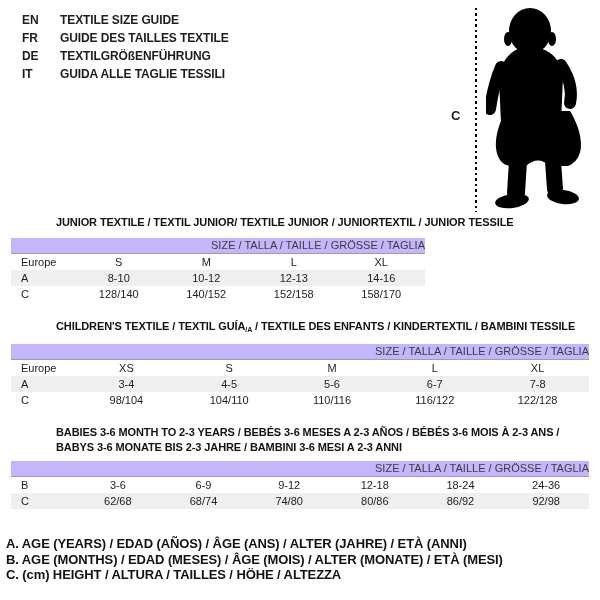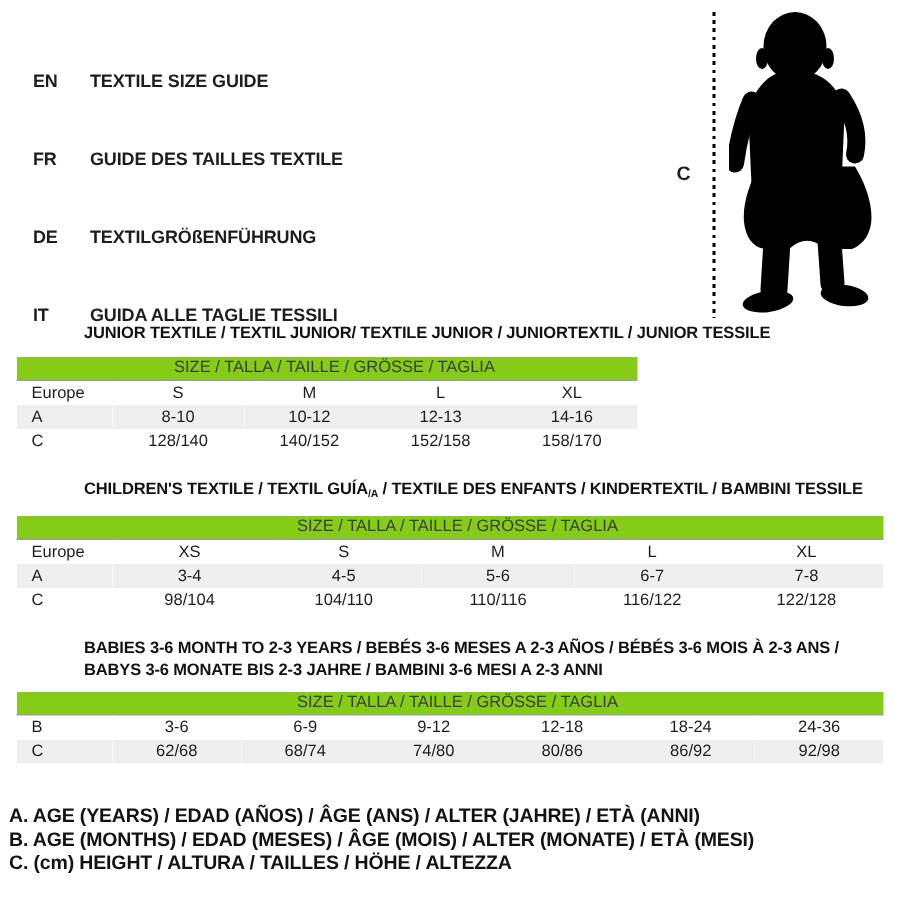--- a/index.html
+++ b/index.html
@@ -1,41 +1,41 @@
 <!DOCTYPE html>
 <html><head>
 <meta charset="utf-8">
 <style>
   html,body{margin:0;padding:0;background:#fff;}
   #page{position:relative;width:600px;height:600px;background:#fff;overflow:hidden;
         font-family:"Liberation Sans",sans-serif;color:#1d1d1b;}
 
   
   .lang-block{position:absolute;left:22px;top:11px;}
-  .lang-row{display:flex;line-height:18px;font-size:12px;font-weight:700;letter-spacing:-0.1px;margin-top:34px;}
+  .lang-row{display:flex;line-height:18px;font-size:12px;font-weight:700;letter-spacing:-0.1px;}
   .lang-code{width:38px;}
   .lang-label{white-space:nowrap;}
 
   
   .dotted-line{position:absolute;left:475px;top:8px;width:2px;height:204px;
     background:repeating-linear-gradient(to bottom,#000 0 2.5px,transparent 2.5px 5.5px);}
   .fig-label{position:absolute;left:451px;top:108px;font-size:13px;font-weight:600;}
   .fig-svg{position:absolute;left:486px;top:5px;}
 
   
   .sec-title{position:absolute;left:21px;font-size:11px;font-weight:700;letter-spacing:-0.1px;
              white-space:nowrap;color:#121212;margin-left:35px;}
   .sec-title .subscript{font-size:7px;vertical-align:-2px;}
 
   
   table.size-table{position:absolute;left:11px;border-collapse:collapse;table-layout:fixed;
     font-size:11px;color:#1d1d1b;}
   .size-table th,.size-table td{padding:0;height:16px;line-height:16px;text-align:center;
     font-weight:400;white-space:nowrap;overflow:hidden;}
-  .size-table th.bar{background:#84cc16;text-align:center;padding-left:10px;color:#3c3c3c;
+  .size-table th.bar{background:#c4b5fd;text-align:right;padding-left:10px;color:#3c3c3c;
     border-bottom:1px solid #9e9e9e;height:15px;line-height:15px;}
   .size-table td.lbl{text-align:left;padding-left:10px;}
   .size-table tr.alt td{background:#efefef;}
 
   
   .footnotes{position:absolute;left:6px;top:536px;font-size:13px;font-weight:700;
     line-height:15.5px;letter-spacing:-0.1px;color:#121212;}
   .footnotes div{white-space:nowrap;}
 </style>
 </head>

